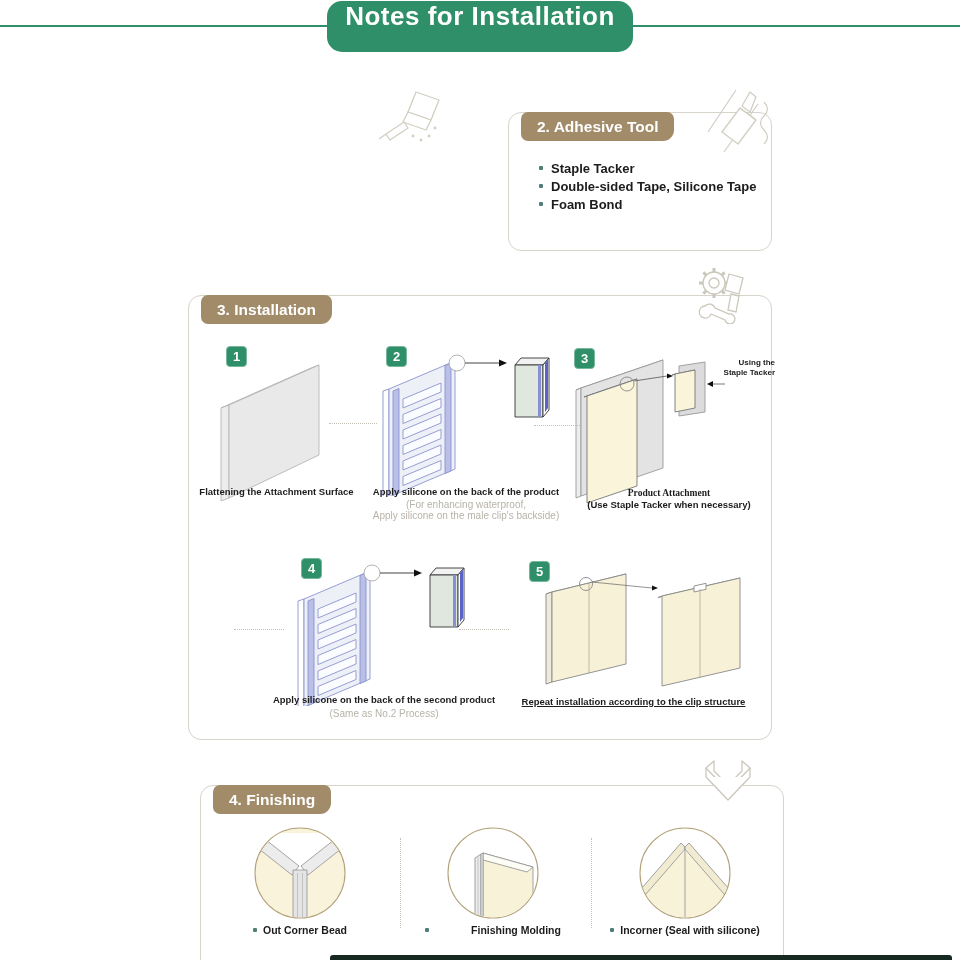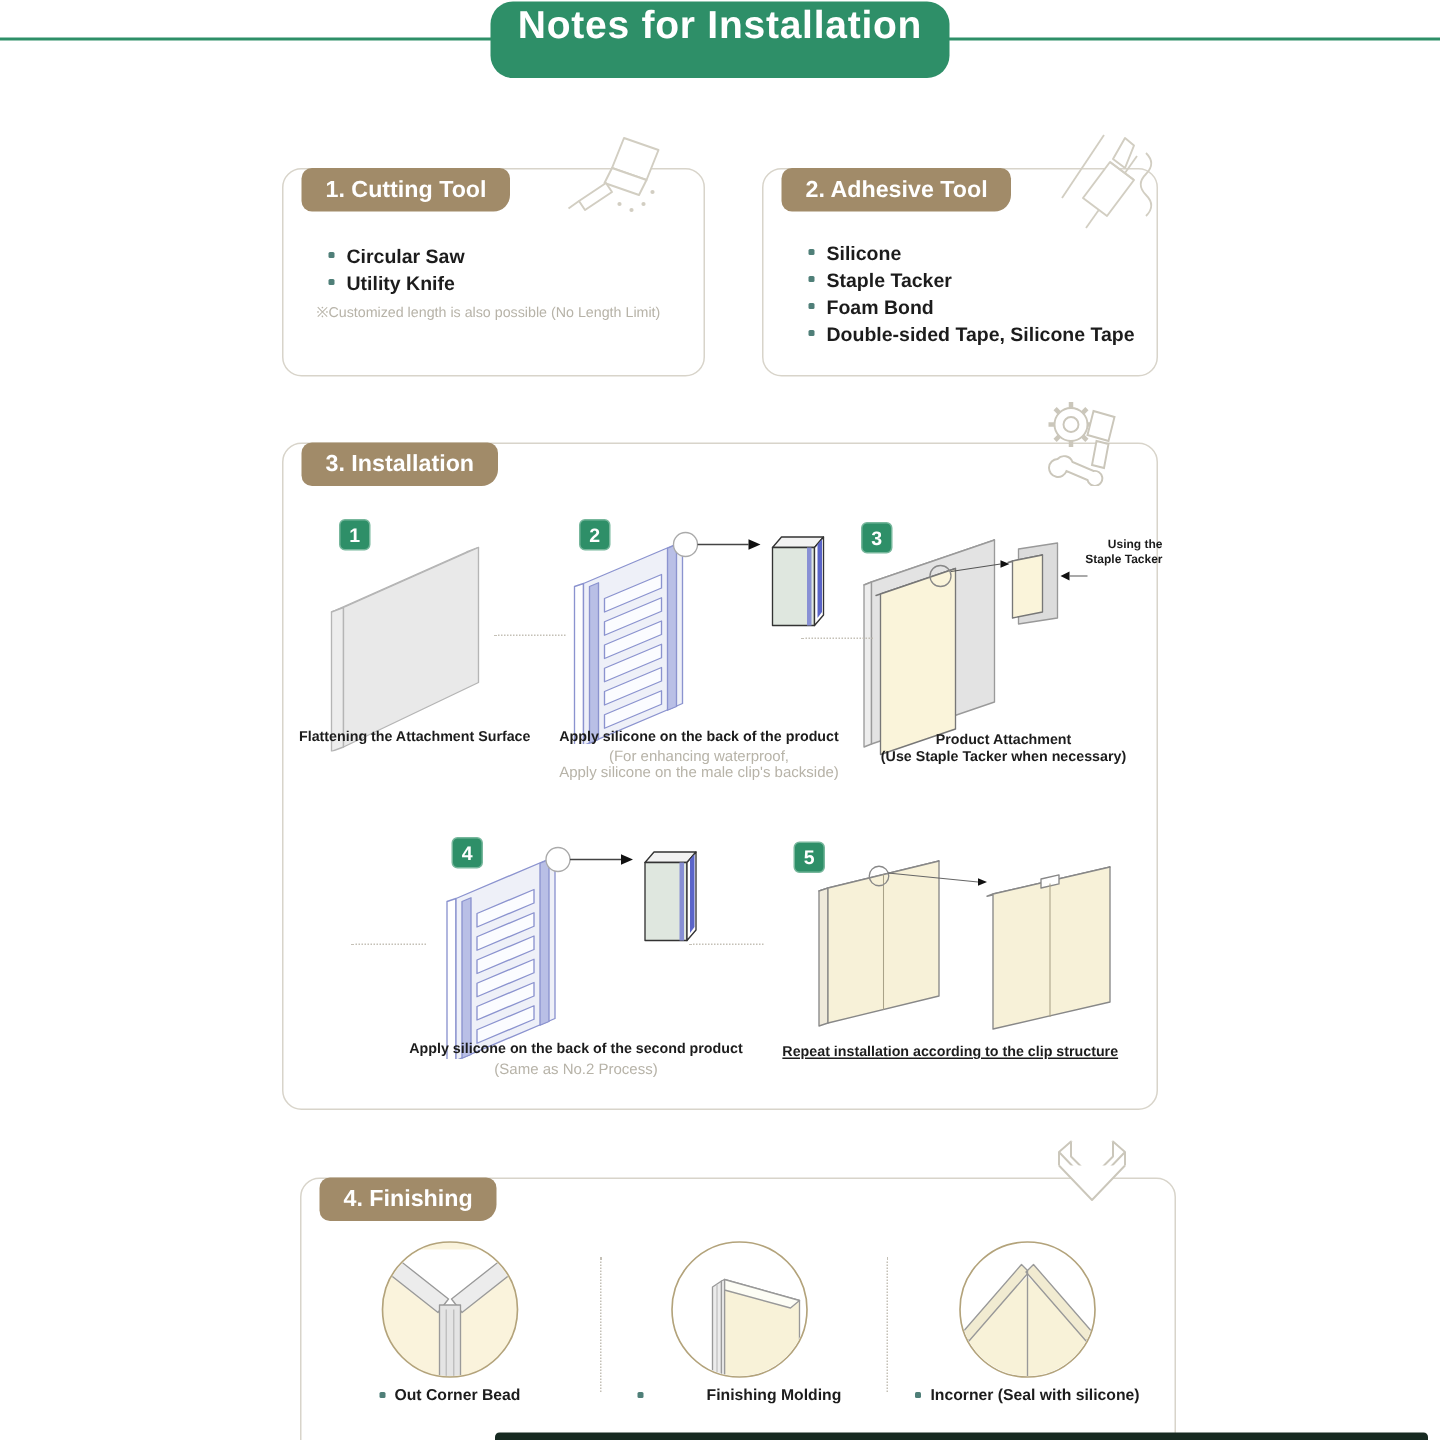--- a/index.html
+++ b/index.html
@@ -56,67 +56,49 @@
 </head>
 <body>
 
 <div class="page">
 
   <div class="header-line"></div>
   <div class="header-box">
     <span>Notes for Installation</span>
   </div>
 
-  <div class="panel p-cutting">
-    <div class="tab">1. Cutting Tool</div>
-    <div class="tool-list">
-      <div class="tool-item">
-        <span class="dot"></span>
-        <span>Circular Saw</span>
-      </div>
-      <div class="tool-item">
-        <span class="dot"></span>
-        <span>Utility Knife</span>
-      </div>
-    </div>
-    <div class="note">※Customized length is also possible (No Length Limit)</div>
-  </div>
   <svg class="corner-icon" style="left:376px; top:90px;" width="72" height="62" viewBox="0 0 72 62">
     <g stroke="#d2cec2" stroke-width="1.3" fill="#fff" stroke-linejoin="round">
       <polygon points="40,2 63,10 55,30 32,22"></polygon>
       <polygon points="32,22 55,30 50,40 27,32"></polygon>
       <polygon points="10,44 28,32 32,38 14,50"></polygon>
       <line x1="10" y1="44" x2="3" y2="49"></line>
     </g>
     <g fill="#d2cec2">
       <circle cx="37" cy="46" r="1.4"></circle>
         <circle cx="45" cy="50" r="1.4"></circle>
       <circle cx="53" cy="46" r="1.4"></circle>
         <circle cx="59" cy="38" r="1.4"></circle>
     </g>
   </svg>
 
   <div class="panel p-adhesive">
     <div class="tab">2. Adhesive Tool</div>
     <div class="tool-list">
       <div class="tool-item">
         <span class="dot"></span>
-        <span>Silicone</span>
-      </div>
-      <div class="tool-item">
-        <span class="dot"></span>
         <span>Staple Tacker</span>
       </div>
       <div class="tool-item">
         <span class="dot"></span>
-        <span>Foam Bond</span>
+        <span>Double-sided Tape, Silicone Tape</span>
       </div>
       <div class="tool-item">
         <span class="dot"></span>
-        <span>Double-sided Tape, Silicone Tape</span>
+        <span>Foam Bond</span>
       </div>
     </div>
   </div>
   <svg class="corner-icon" style="left:700px; top:86px;" width="78" height="68" viewBox="0 0 78 68">
     <g stroke="#d2cec2" stroke-width="1.2" fill="none">
       <line x1="8" y1="46" x2="36" y2="4"></line>
       <line x1="24" y1="66" x2="58" y2="18"></line>
       <path d="M64,16 q7,7 0,14 q-7,7 0,14 q7,7 0,14"></path>
     </g>
     <g stroke="#d2cec2" stroke-width="1.3" fill="#fff" stroke-linejoin="round">
@@ -241,21 +223,21 @@
 
     <div class="dotted-h" style="left:140px; top:127px; width:48px;"></div>
     <div class="dotted-h" style="left:345px; top:129px; width:48px;"></div>
     <div class="dotted-h" style="left:45px; top:333px; width:50px;"></div>
     <div class="dotted-h" style="left:270px; top:333px; width:50px;"></div>
 
     <div class="caption" style="left:5px; top:190px; width:165px;">Flattening the Attachment Surface</div>
     <div class="caption" style="left:172px; top:190px; width:210px;">Apply silicone on the back of the product</div>
     <div class="subcap" style="left:172px; top:203px; width:210px;">(For enhancing waterproof,</div>
     <div class="subcap" style="left:172px; top:214px; width:210px;">Apply silicone on the male clip's backside)</div>
-    <div class="caption" style="left:380px; top:192px; width:200px;">Product Attachment</div>
+    <div class="caption" style="left:380px; top:192px; width:200px;font-family:Liberation Serif, serif;">Product Attachment</div>
     <div class="caption" style="left:380px; top:203px; width:200px;">(Use Staple Tacker when necessary)</div>
     <div class="caption" style="left:30px; top:398px; width:330px;">Apply silicone on the back of the second product</div>
     <div class="subcap" style="left:30px; top:412px; width:330px;">(Same as No.2 Process)</div>
     <div class="caption" style="left:322px; top:400px; width:245px;text-decoration:underline;">Repeat installation according to the clip structure</div>
   </div>
   <svg class="corner-icon" style="left:693px; top:266px;" width="60" height="58" viewBox="0 0 60 58">
     <g stroke="#cbc7bb" stroke-width="1.3" fill="#fff">
       <circle cx="21" cy="17" r="11"></circle>
       <circle cx="21" cy="17" r="5"></circle>
       <g stroke-width="3">

